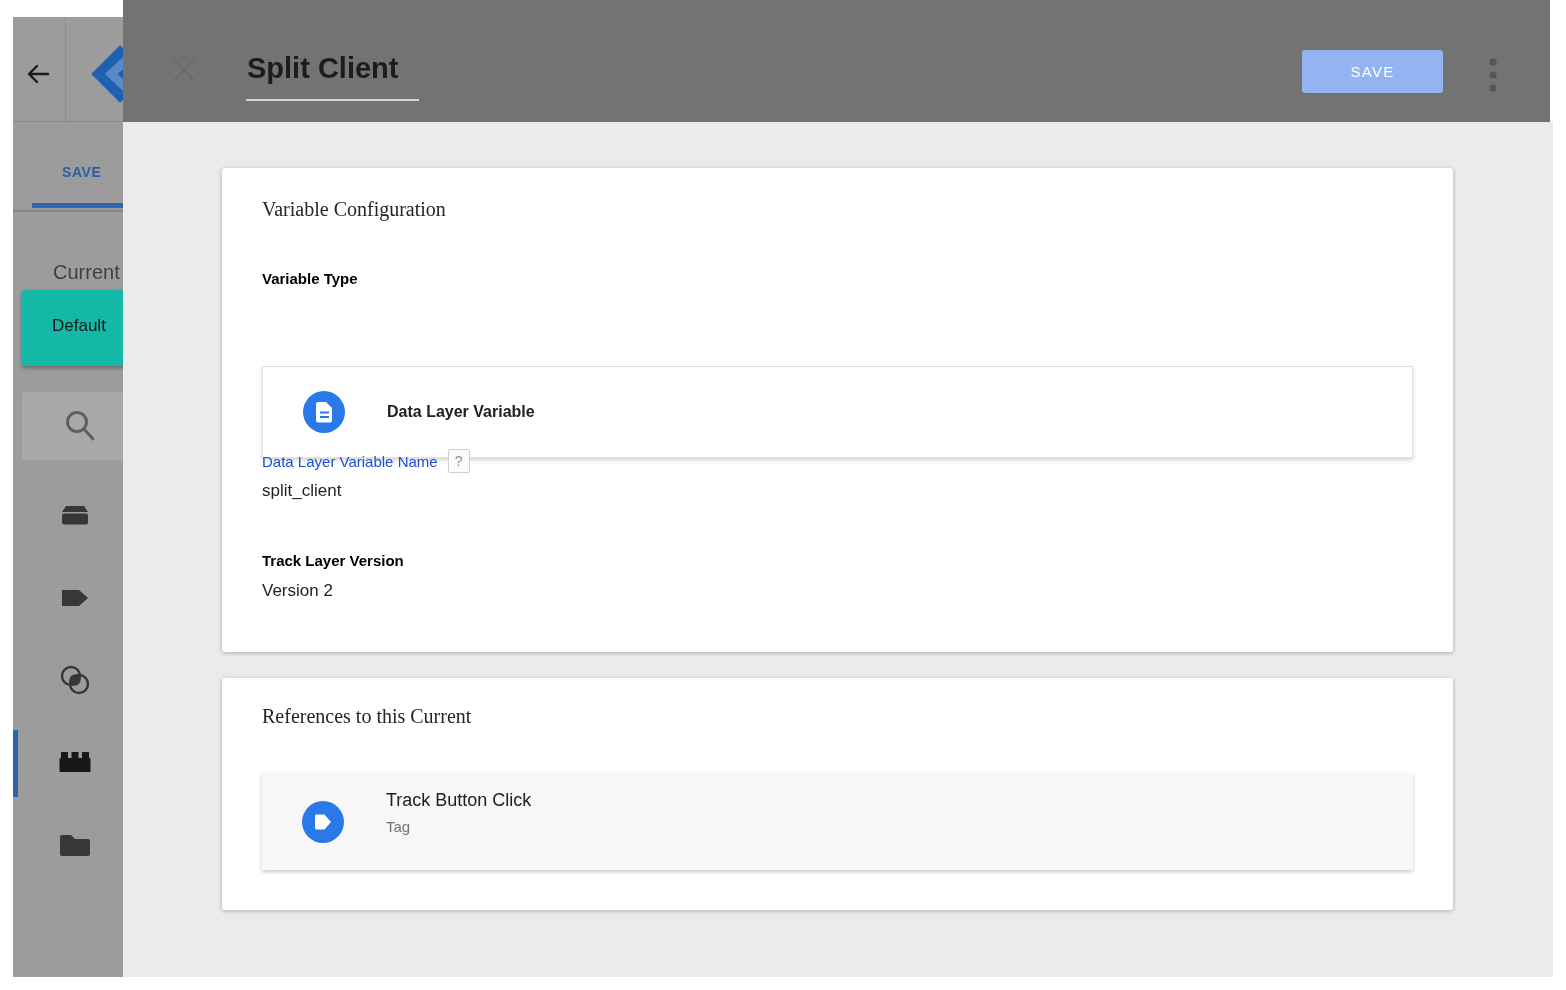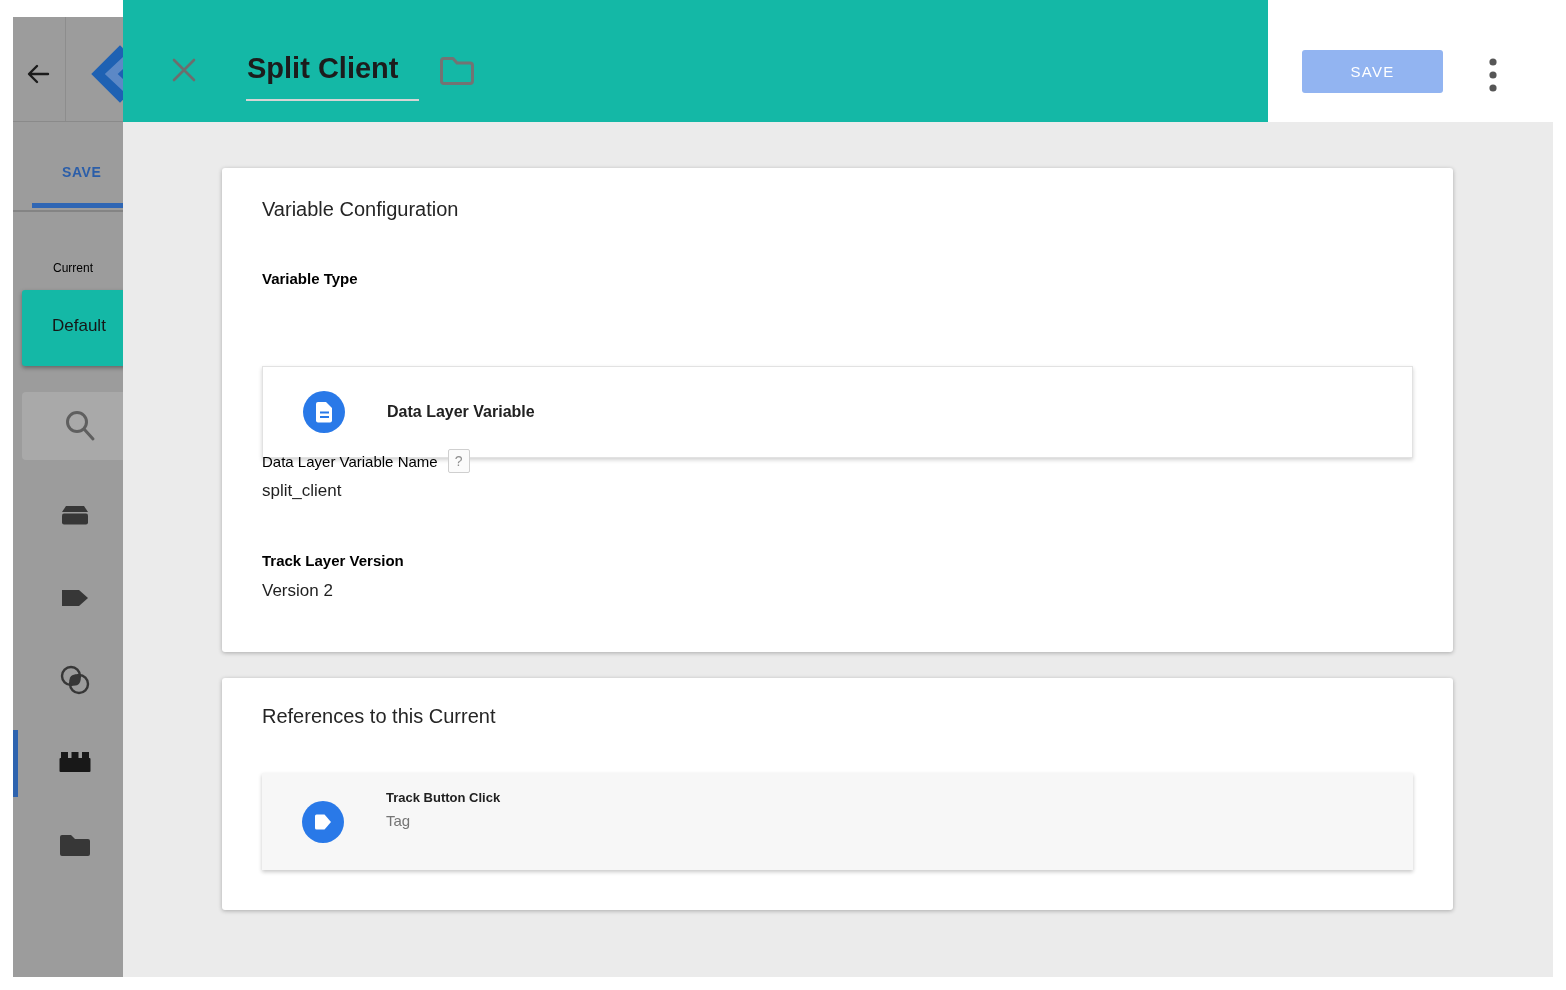--- a/index.html
+++ b/index.html
@@ -12,64 +12,64 @@
   .sb-header { position:absolute; left:0; top:0; width:110px; height:105px;
                border-bottom:1px solid #8a8a8a; }
   .back-btn { position:absolute; left:12px; top:44px; width:26px; height:26px; cursor:pointer; }
   .hdr-divider { position:absolute; left:52px; top:0; width:1px; height:104px; background:#8d8d8d; }
   .logo { position:absolute; left:77px; top:27px; width:60px; height:60px; }
   .tabbar { position:absolute; left:0; top:105px; width:110px; height:90px;
             border-bottom:2px solid #848484; }
   .tab-label { position:absolute; left:49px; top:42px; font-size:14px; font-weight:700;
                letter-spacing:.6px; color:#2b5ea9; white-space:nowrap; }
   .tab-underline { position:absolute; left:19px; bottom:2px; width:91px; height:5px; background:#2f66b4; }
-  .current-label { position:absolute; left:40px; top:244px; font-size:12px; color:#000000; white-space:nowrap;text-align:right; }
+  .current-label { position:absolute; left:40px; top:244px; font-size:20px; color:#404040; white-space:nowrap;text-align:right; }
   .ws-card { position:absolute; left:9px; top:273px; width:112px; height:76px; background:#14b8a6;
              border-radius:3px; box-shadow:0 2px 4px rgba(0,0,0,.35); cursor:pointer; }
   .ws-name { position:absolute; left:30px; top:26px; font-size:17px; color:#161616; white-space:nowrap; }
   .search-box { position:absolute; left:9px; top:375px; width:112px; height:68px;
                 background:#a9a9a9; border-radius:4px; cursor:pointer; }
   .nav-item { position:absolute; left:45px; width:34px; height:34px; cursor:pointer; }
   .active-bar { position:absolute; left:0; top:713px; width:5px; height:67px; background:#2e63ae; }
 
   
-  #overlay-header { position:absolute; left:123px; top:0; width:1145px; height:122px; background:#14b8a6; }
+  #overlay-header { position:absolute; left:123px; top:0; width:1427px; height:122px; background:#737373; }
   .close-btn { position:absolute; left:47px; top:56px; width:28px; height:28px; cursor:pointer; }
   .panel-title { position:absolute; left:124px; top:52px; font-size:29px; font-weight:700;
                  color:#1c1c1c; white-space:nowrap; cursor:text; }
   .title-underline { position:absolute; left:123px; top:99px; width:173px; height:2px; background:#d5d5d5; }
   .folder-btn { position:absolute; left:315px; top:55px; width:38px; height:31px; cursor:pointer; }
   .save-btn { position:absolute; left:1179px; top:50px; width:141px; height:43px; border:none;
               background:#92b4f1; color:#ffffff; border-radius:3px; font-size:15px; font-weight:500;
               letter-spacing:1.3px; font-family:"Liberation Sans",sans-serif; cursor:pointer; }
   .kebab { position:absolute; left:1360px; top:53px; width:20px; height:46px; cursor:pointer; }
 
   #overlay-body { position:absolute; left:123px; top:122px; width:1430px; height:855px; background:#ebebeb; }
   .card { position:absolute; left:99px; width:1231px; background:#ffffff; border-radius:3px;
           box-shadow:0 1px 4px rgba(0,0,0,.28); }
   #card-config { top:46px; height:484px; }
   #card-refs { top:556px; height:232px; }
-  .card-heading { position:absolute; left:40px; font-size:20px; color:#252525; }
+  .card-heading { position:absolute; left:40px; font-size:20px; color:#252525;font-family:Liberation Serif, serif; }
   .field-label { position:absolute; left:40px; font-size:15px; color:#000000;font-weight:bold; }
   .field-value { position:absolute; left:40px; font-size:17px; color:#1f1f1f; }
 
   .type-card { position:absolute; left:40px; top:150px; width:1151px; height:92px; background:#ffffff;
                border:1px solid #e2e2e2; box-shadow:0 2px 4px rgba(0,0,0,.18); cursor:pointer;margin-top:48px; }
   .blue-circle { position:absolute; width:42px; height:42px; border-radius:50%; background:#2979e8; }
   .type-label { position:absolute; left:124px; top:0; height:90px; line-height:90px;
                 font-size:16px; font-weight:700; color:#212121; }
   .name-row { position:absolute; left:40px; top:281px; display:flex; align-items:center; gap:10px; }
-  .name-row .lbl { font-size:15px; color:#000000; }
+  .name-row .lbl { font-size:15px; color:#1d4ed8; }
   .help-box { width:22px; height:24px; border:1px solid #cfcfcf; border-radius:2px; background:#fbfbfb;
               color:#8f8f8f; font-size:14px; text-align:center; line-height:22px; cursor:pointer; }
 
   .ref-row { position:absolute; left:40px; top:95px; width:1151px; height:97px; background:#f7f7f7;
              box-shadow:0 2px 4px rgba(0,0,0,.22); cursor:pointer; }
   .ref-text { position:absolute; left:124px; top:17px; }
-  .ref-title { font-size:13px; font-weight:700; color:#212121; margin-bottom:7px; }
+  .ref-title { font-size:18px; font-weight:400; color:#212121; margin-bottom:7px; }
   .ref-sub { font-size:15px; color:#757575; }
 
   svg { display:block; }
 </style>
 </head>
 <body>
 
 <div id="sidebar">
   <div class="sb-header">
     <div class="back-btn">

